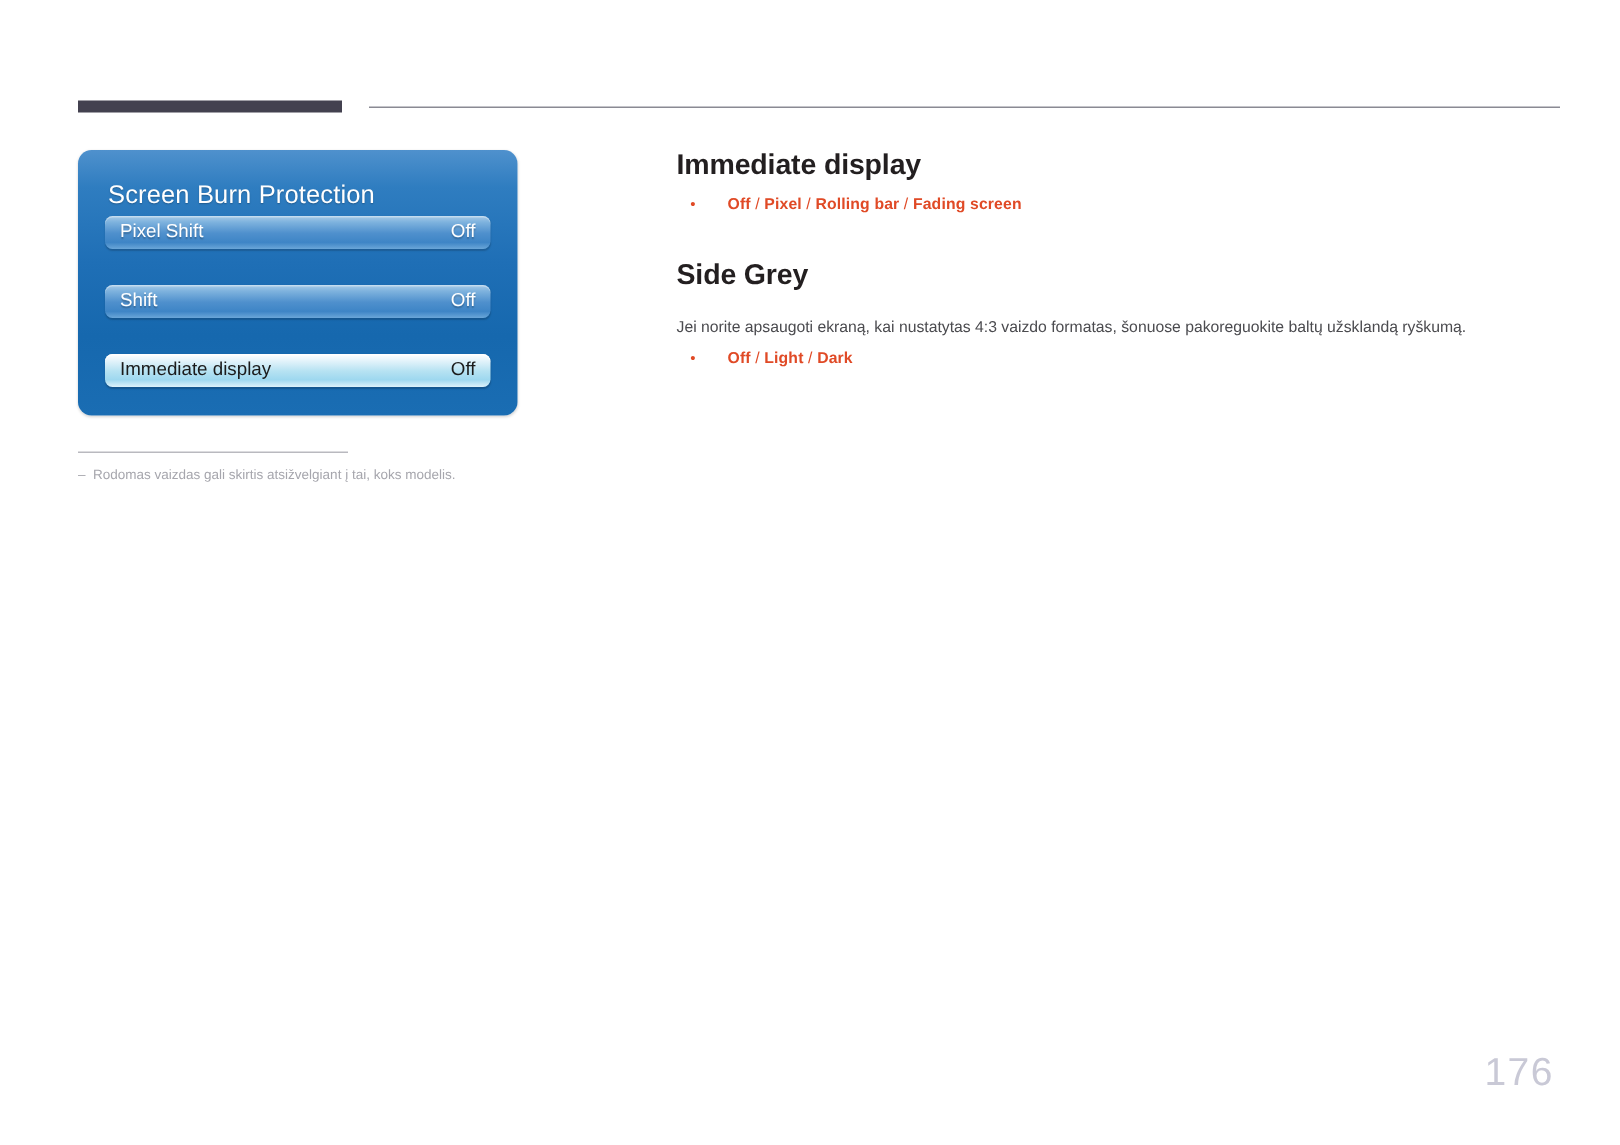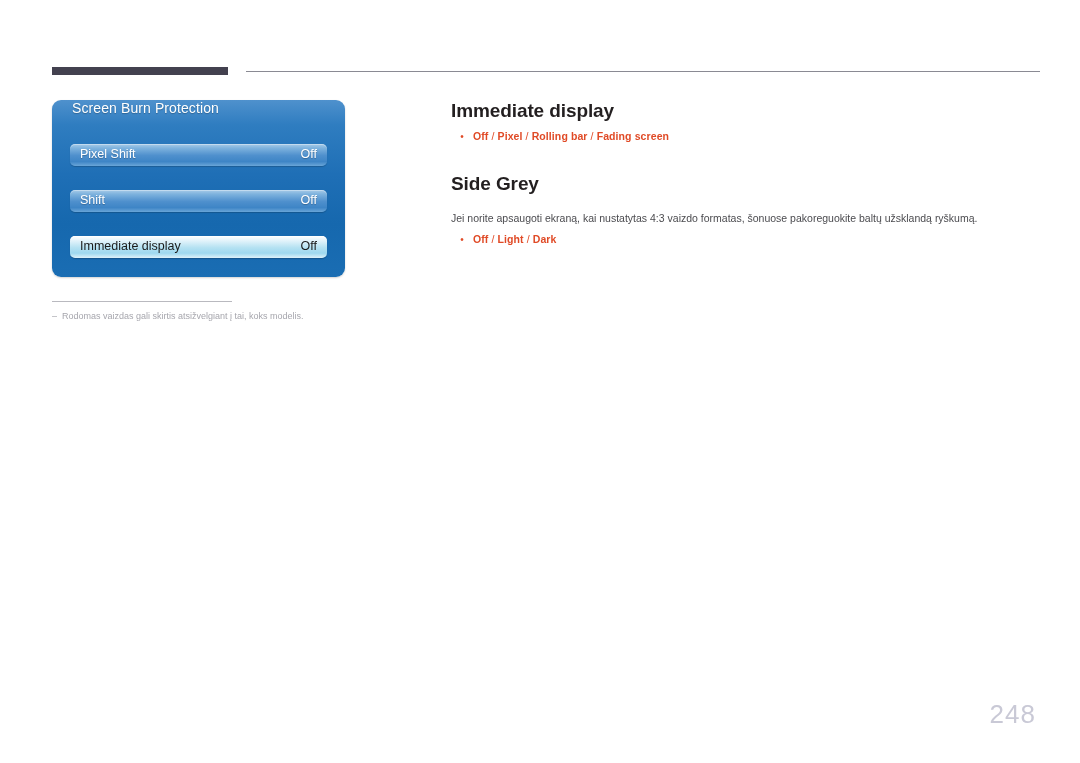--- a/index.html
+++ b/index.html
@@ -49,22 +49,22 @@
     width: 293px;
     height: 177px;
     border-radius: 9px;
     background: linear-gradient(180deg, #4f91cd 0%, #2f7dc0 14%, #1f6fb6 42%, #1668ae 70%, #1a6db3 100%);
     box-shadow: 0 1px 2px rgba(0,0,0,0.18);
     overflow: hidden;
   }
   .osd-title {
     position: absolute;
     left: 20px;
-    top: 0;
-    font-size: 14px;
+    top: 20px;
+    font-size: 17px;
     color: #ffffff;
     letter-spacing: .1px;
     text-shadow: 0 1px 1px rgba(0,0,0,0.25);
     white-space: nowrap;
   }
   .osd-rows {
     position: absolute;
     left: 18px;
     top: 44px;
     width: 257px;
@@ -173,20 +173,21 @@
     width: 22px;
     flex: 0 0 22px;
     text-align: center;
     color: #e04a26;
     font-size: 10px;
   }
   .option-text {
     font-weight: bold;
     color: #e04a26;
     letter-spacing: .1px;
+    margin-left: 12px;
   }
   .option-text .sep {
     font-weight: normal;
     color: #e04a26;
   }
   .section-block + .section-block {
     margin-top: 28px;
   }
 
   
@@ -261,13 +262,13 @@
     <ul class="option-list">
       <li class="option-item">
         <span class="option-bullet">•</span>
         <span class="option-text">Off<span class="sep"> / </span>Light<span class="sep"> / </span>Dark</span>
       </li>
     </ul>
   </div>
 
 </div>
 
-<div class="page-number">248</div>
+<div class="page-number">176</div>
 
 </body></html>

